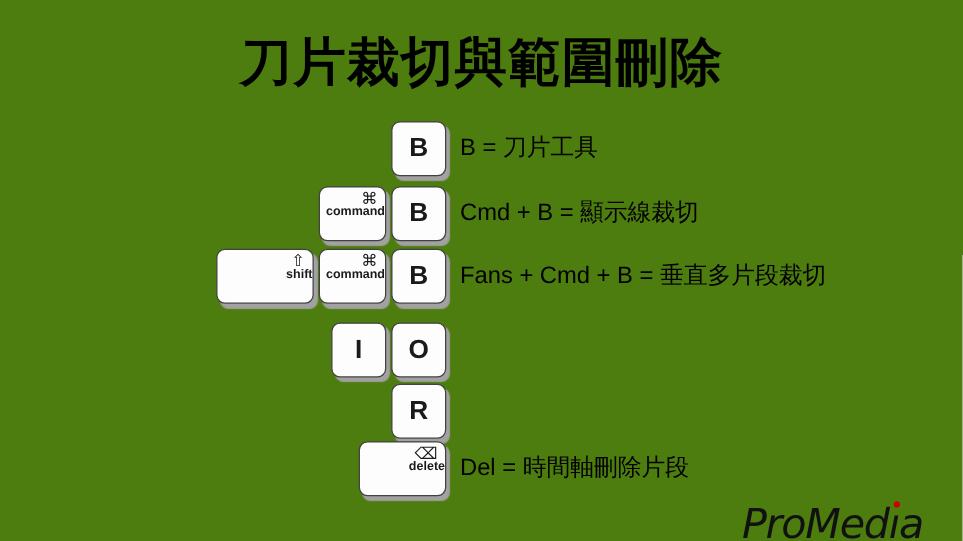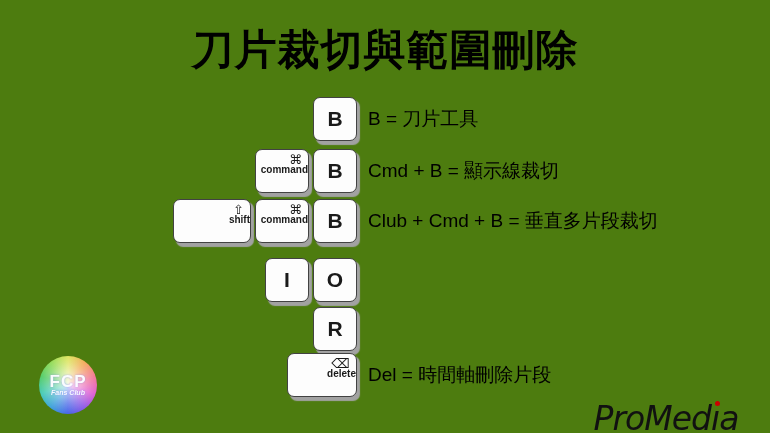--- a/index.html
+++ b/index.html
@@ -111,21 +111,21 @@
       </div>
       <div class="key mod key-command">
         <span class="key-symbol">⌘</span>
         <span class="key-name">command</span>
       </div>
       <div class="key letter">
         <span class="keycap-letter">B</span>
       </div>
     </div>
     <div class="lbl">
-      <span>Club + Cmd + B = 垂直多片段裁切</span>
+      <span>Fans + Cmd + B = 垂直多片段裁切</span>
     </div>
   </div>
 
   <div class="srow" style="top:258px">
     <div class="keys">
       <div class="key letter">
         <span class="keycap-letter">I</span>
       </div>
       <div class="key letter">
         <span class="keycap-letter">O</span>
@@ -146,23 +146,19 @@
       <div class="key mod key-delete">
         <span class="key-symbol">⌫</span>
         <span class="key-name">delete</span>
       </div>
     </div>
     <div class="lbl">
       <span>Del = 時間軸刪除片段</span>
     </div>
   </div>
 
-  <div class="fcp-logo">
-    <span class="fcp-acronym">FCP</span>
-    <span class="fcp-sub">Fans Club</span>
-  </div>
 
   <div class="promedia">
     <span class="promedia-brand"><span>ProMed</span><span class="promedia-i">ı</span><span>a</span></span>
     <div class="promedia-rule"></div>
   </div>
 
 </div>
 
 </body></html>

